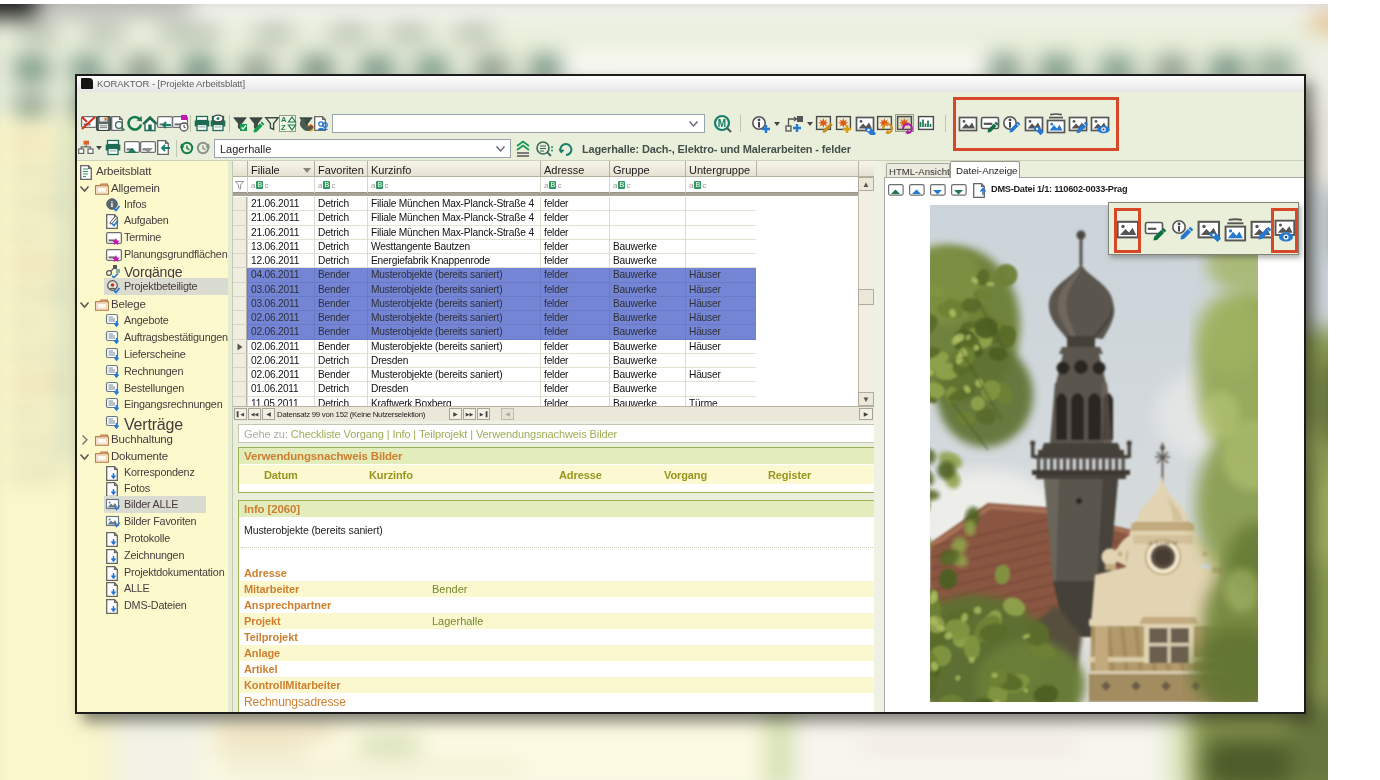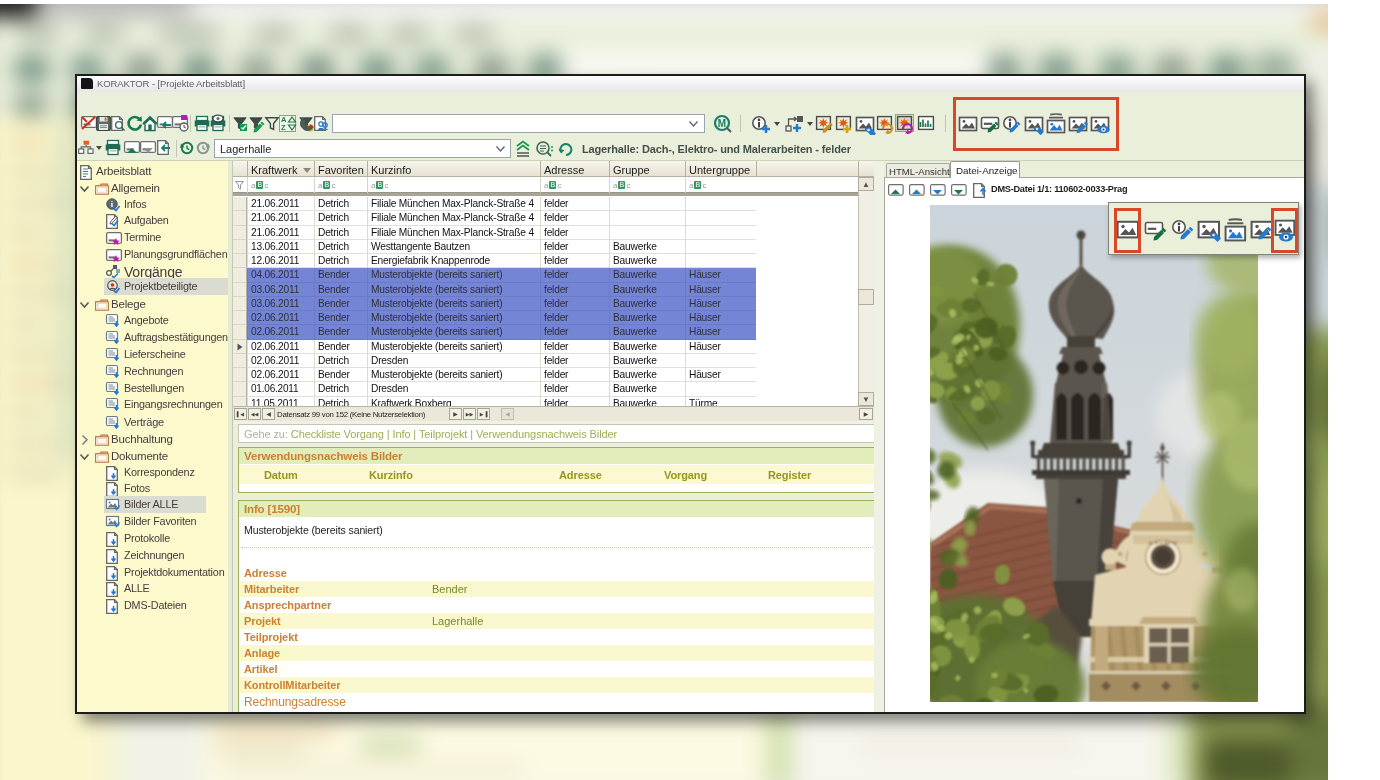--- a/index.html
+++ b/index.html
@@ -535,21 +535,21 @@
           <rect x="0.5" y="0.5" width="11" height="9" rx="1.5" fill="#fff" stroke="#667a88" stroke-width="1.2"></rect>
           <path d="M2.5 3 L7 3 M2.5 5 L9 5 M2.5 7 L9 7" stroke="#667a88" stroke-width="0.9"></path>
           <path d="M10.5 7 L10.5 11.5 M8.5 9.5 L10.5 12 L12.5 9.5" fill="none" stroke="#2479d0" stroke-width="1.6"></path>
         </svg>
         <div style="left:47px;top:237px;font-size:10.8px;color:#463a3e;white-space:nowrap;letter-spacing:-0.2px">Eingangsrechnungen</div>
         <svg class="ic" style="left:29px;top:255px" width="14" height="13">
           <rect x="0.5" y="0.5" width="11" height="9" rx="1.5" fill="#fff" stroke="#667a88" stroke-width="1.2"></rect>
           <path d="M2.5 3 L7 3 M2.5 5 L9 5 M2.5 7 L9 7" stroke="#667a88" stroke-width="0.9"></path>
           <path d="M10.5 7 L10.5 11.5 M8.5 9.5 L10.5 12 L12.5 9.5" fill="none" stroke="#2479d0" stroke-width="1.6"></path>
         </svg>
-        <div style="left:47px;top:255px;font-size:11px;color:#463a3e;white-space:nowrap;letter-spacing:-0.2px">Verträge</div>
+        <div style="left:47px;top:255px;font-size:16px;color:#463a3e;white-space:nowrap;letter-spacing:-0.2px">Verträge</div>
         <svg class="ic" style="left:5px;top:274px" width="6" height="10">
           <path d="M0.5 0.5 L5 4.8 L0.5 9.5" fill="none" stroke="#777" stroke-width="1.4"></path>
         </svg>
         <svg class="ic" style="left:18px;top:273px" width="13" height="12">
           <use href="#s-folder"></use>
         </svg>
         <div style="left:34px;top:272px;font-size:11.5px;color:#463a3e;white-space:nowrap;letter-spacing:-0.2px">Buchhaltung</div>
         <svg class="ic" style="left:3px;top:293px" width="9" height="6">
           <path d="M0.5 0.5 L4.5 5 L8.5 0.5" fill="none" stroke="#555" stroke-width="1.5"></path>
         </svg>
@@ -604,21 +604,21 @@
         <div style="left:47px;top:421px;font-size:10.8px;color:#463a3e;white-space:nowrap;letter-spacing:-0.2px">ALLE</div>
         <svg class="ic" style="left:29px;top:438px" width="10" height="12">
           <use href="#s-doc"></use>
           <path d="M7.5 7 L7.5 11.5 M5.5 9.5 L7.5 12 L9.5 9.5" fill="none" stroke="#2479d0" stroke-width="1.5"></path>
         </svg>
         <div style="left:47px;top:438px;font-size:10.8px;color:#463a3e;white-space:nowrap;letter-spacing:-0.2px">DMS-Dateien</div>
       </div>
       <div style="left:151px;top:85px;width:5px;height:551px;background:#e6ebd4;border-right:1px solid #c4c8b0"></div>
       <div style="left:156px;top:85px;width:641px;height:260px;background:#fff;border-right:1px solid #c0bcac">
         <div style="left:0;top:0;width:641px;height:16px;background:linear-gradient(#f7f4ea,#e6e2d2);border-bottom:1px solid #b5b1a0"></div>
-        <div style="left:18px;top:2.5px;font-size:11px;color:#1a1a1a;white-space:nowrap">Kraftwerk</div>
+        <div style="left:18px;top:2.5px;font-size:11px;color:#1a1a1a;white-space:nowrap">Filiale</div>
         <div style="left:85px;top:2.5px;font-size:11px;color:#1a1a1a;white-space:nowrap">Favoriten</div>
         <div style="left:138px;top:2.5px;font-size:11px;color:#1a1a1a;white-space:nowrap">Kurzinfo</div>
         <div style="left:311px;top:2.5px;font-size:11px;color:#1a1a1a;white-space:nowrap">Adresse</div>
         <div style="left:380px;top:2.5px;font-size:11px;color:#1a1a1a;white-space:nowrap">Gruppe</div>
         <div style="left:456px;top:2.5px;font-size:11px;color:#1a1a1a;white-space:nowrap">Untergruppe</div>
         <svg class="ic" style="left:70px;top:6.5px" width="8" height="5">
           <path d="M0 0 L8 0 L4 5 Z" fill="#8a8678"></path>
         </svg>
         <div style="left:14px;top:0;width:1px;height:16px;background:#b5b1a0"></div>
         <div style="left:81px;top:0;width:1px;height:16px;background:#b5b1a0"></div>
@@ -895,21 +895,21 @@
       <div style="left:161px;top:371px;width:640px;height:46px;background:#fff;border:1px solid #9cb153">
         <div style="left:0;top:0;width:638px;height:16px;background:#e3edbc;font-size:11.5px;font-weight:bold;color:#cb7f2f;line-height:16px;padding-left:5px;letter-spacing:-0.15px">Verwendungsnachweis Bilder</div>
         <div style="left:0;top:17px;width:638px;height:19px;background:#fcf9d2"></div>
         <div style="left:25px;top:21px;font-size:11px;font-weight:bold;color:#97961f;letter-spacing:-0.1px">Datum</div>
         <div style="left:130px;top:21px;font-size:11px;font-weight:bold;color:#97961f;letter-spacing:-0.1px">Kurzinfo</div>
         <div style="left:320px;top:21px;font-size:11px;font-weight:bold;color:#97961f;letter-spacing:-0.1px">Adresse</div>
         <div style="left:425px;top:21px;font-size:11px;font-weight:bold;color:#97961f;letter-spacing:-0.1px">Vorgang</div>
         <div style="left:529px;top:21px;font-size:11px;font-weight:bold;color:#97961f;letter-spacing:-0.1px">Register</div>
       </div>
       <div style="left:161px;top:424px;width:640px;height:212px;background:#fff;border:1px solid #9cb153;border-bottom:none;overflow:hidden">
-        <div style="left:0;top:0;width:638px;height:16px;background:#e3edbc;font-size:11.5px;font-weight:bold;color:#cb7f2f;line-height:16px;padding-left:5px;letter-spacing:-0.15px">Info [1590]</div>
+        <div style="left:0;top:0;width:638px;height:16px;background:#e3edbc;font-size:11.5px;font-weight:bold;color:#cb7f2f;line-height:16px;padding-left:5px;letter-spacing:-0.15px">Info [2060]</div>
         <div style="left:5px;top:23px;font-size:10.5px;letter-spacing:-0.1px;color:#222">Musterobjekte (bereits saniert)</div>
         <div style="left:2px;top:46px;width:632px;height:1px;border-top:1px dotted #c8c5b0"></div>
         <div style="left:5px;top:66px;font-size:11px;font-weight:bold;color:#ce8030;white-space:nowrap;letter-spacing:-0.1px">Adresse</div>
         <div style="left:1px;top:80px;width:636px;height:16px;background:#fbf8d0"></div>
         <div style="left:5px;top:82px;font-size:11px;font-weight:bold;color:#ce8030;white-space:nowrap;letter-spacing:-0.1px">Mitarbeiter</div>
         <div style="left:193px;top:82px;font-size:11px;color:#76882f">Bender</div>
         <div style="left:5px;top:98px;font-size:11px;font-weight:bold;color:#ce8030;white-space:nowrap;letter-spacing:-0.1px">Ansprechpartner</div>
         <div style="left:1px;top:112px;width:636px;height:16px;background:#fbf8d0"></div>
         <div style="left:5px;top:114px;font-size:11px;font-weight:bold;color:#ce8030;white-space:nowrap;letter-spacing:-0.1px">Projekt</div>
         <div style="left:193px;top:114px;font-size:11px;color:#76882f">Lagerhalle</div>

